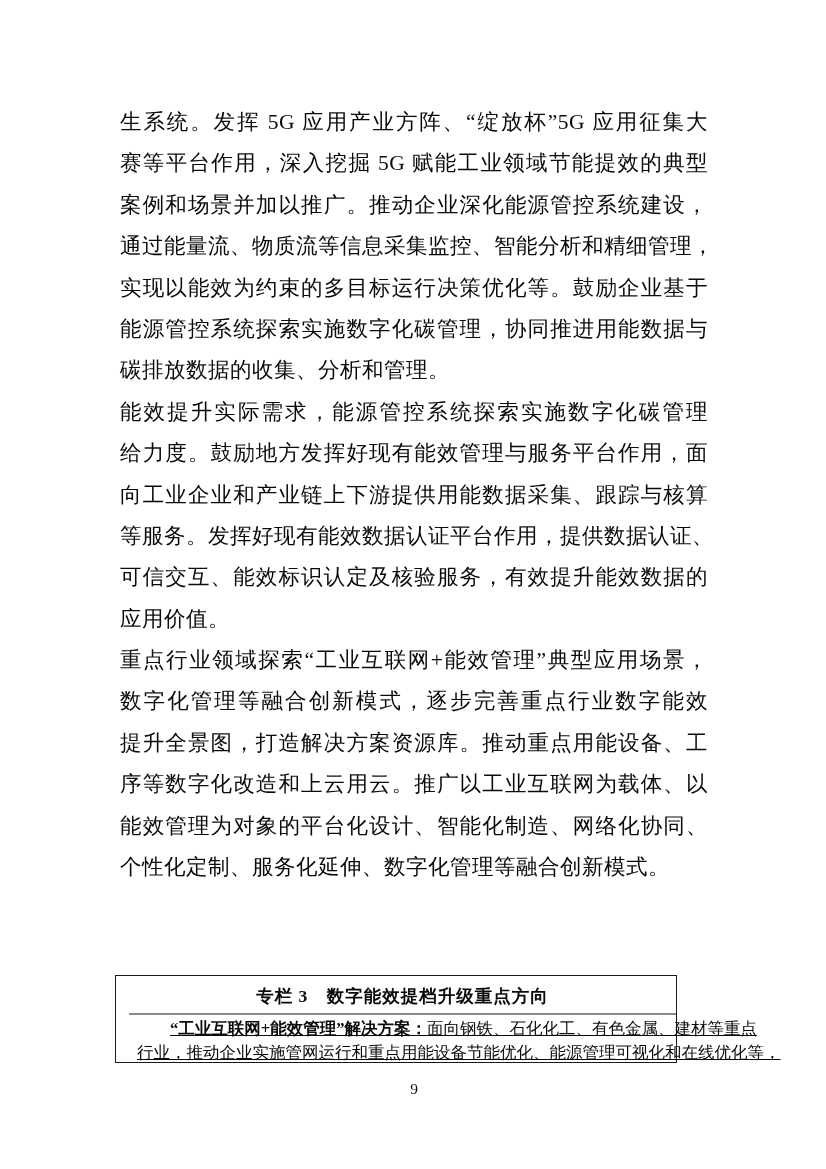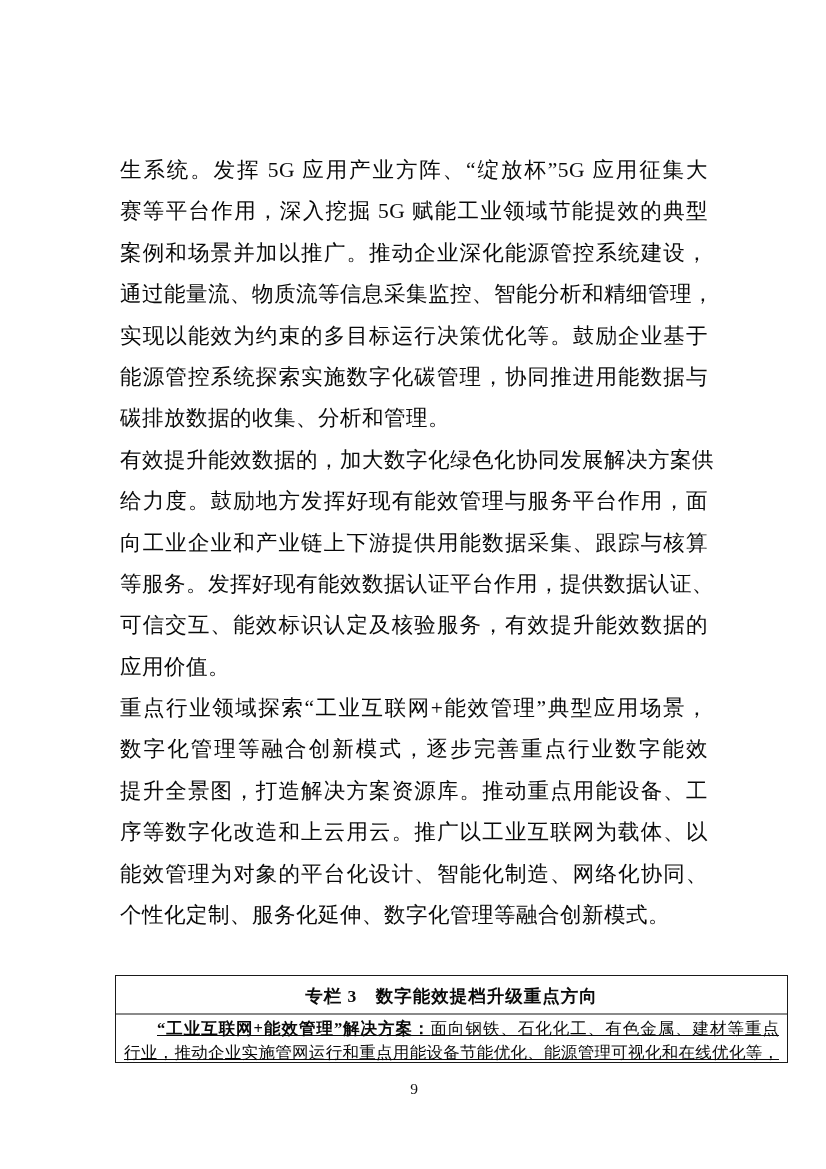--- a/index.html
+++ b/index.html
@@ -14,21 +14,20 @@
     background: #ffffff;
     overflow: hidden;
     font-family: "Liberation Serif", "DejaVu Serif", serif;
     color: #0a0a0a;
   }
   .text-block {
     position: absolute;
     left: 120px;
     top: 102px;
     width: 588px;
-    margin-top: 48px;
   }
   .line {
     font-size: 21.5px;
     line-height: 41.4px;
     height: 41.4px;
     white-space: nowrap;
     text-align: justify;
     text-align-last: justify;
     letter-spacing: 0.5px;
   }
@@ -39,25 +38,26 @@
   .line.ind {
     text-indent: 42px;
   }
   .seg.b {
     font-weight: 700;
   }
   .callout {
     position: absolute;
     left: 115px;
     top: 975px;
-    width: 673px;
+    width: 562px;
     height: 88px;
     box-sizing: border-box;
     border: 1.6px solid #1a1a1a;
     background: #ffffff;
+    padding-left: 13px;
   }
   .callout-header {
     height: 37px;
     line-height: 40px;
     text-align: center;
     font-size: 17.5px;
     font-weight: 700;
     letter-spacing: 1px;
   }
   .callout-divider {
@@ -96,21 +96,21 @@
 <div class="page">
 
   <div class="text-block">
       <div class="line"><span class="seg">生系统。发挥 5G 应用产业方阵、“绽放杯”5G 应用征集大</span></div>
       <div class="line"><span class="seg">赛等平台作用，深入挖掘 5G 赋能工业领域节能提效的典型</span></div>
       <div class="line"><span class="seg">案例和场景并加以推广。推动企业深化能源管控系统建设，</span></div>
       <div class="line"><span class="seg">通过能量流、物质流等信息采集监控、智能分析和精细管理，</span></div>
       <div class="line"><span class="seg">实现以能效为约束的多目标运行决策优化等。鼓励企业基于</span></div>
       <div class="line"><span class="seg">能源管控系统探索实施数字化碳管理，协同推进用能数据与</span></div>
       <div class="line last"><span class="seg">碳排放数据的收集、分析和管理。</span></div>
-      <div class="line"><span class="seg">有效提升能效数据的，加大数字化绿色化协同发展解决方案供</span></div>
+      <div class="line"><span class="seg">能效提升实际需求，能源管控系统探索实施数字化碳管理</span></div>
       <div class="line"><span class="seg">给力度。鼓励地方发挥好现有能效管理与服务平台作用，面</span></div>
       <div class="line"><span class="seg">向工业企业和产业链上下游提供用能数据采集、跟踪与核算</span></div>
       <div class="line"><span class="seg">等服务。发挥好现有能效数据认证平台作用，提供数据认证、</span></div>
       <div class="line"><span class="seg">可信交互、能效标识认定及核验服务，有效提升能效数据的</span></div>
       <div class="line last"><span class="seg">应用价值。</span></div>
       <div class="line"><span class="seg">重点行业领域探索“工业互联网+能效管理”典型应用场景，</span></div>
       <div class="line"><span class="seg">数字化管理等融合创新模式，逐步完善重点行业数字能效</span></div>
       <div class="line"><span class="seg">提升全景图，打造解决方案资源库。推动重点用能设备、工</span></div>
       <div class="line"><span class="seg">序等数字化改造和上云用云。推广以工业互联网为载体、以</span></div>
       <div class="line"><span class="seg">能效管理为对象的平台化设计、智能化制造、网络化协同、</span></div>

